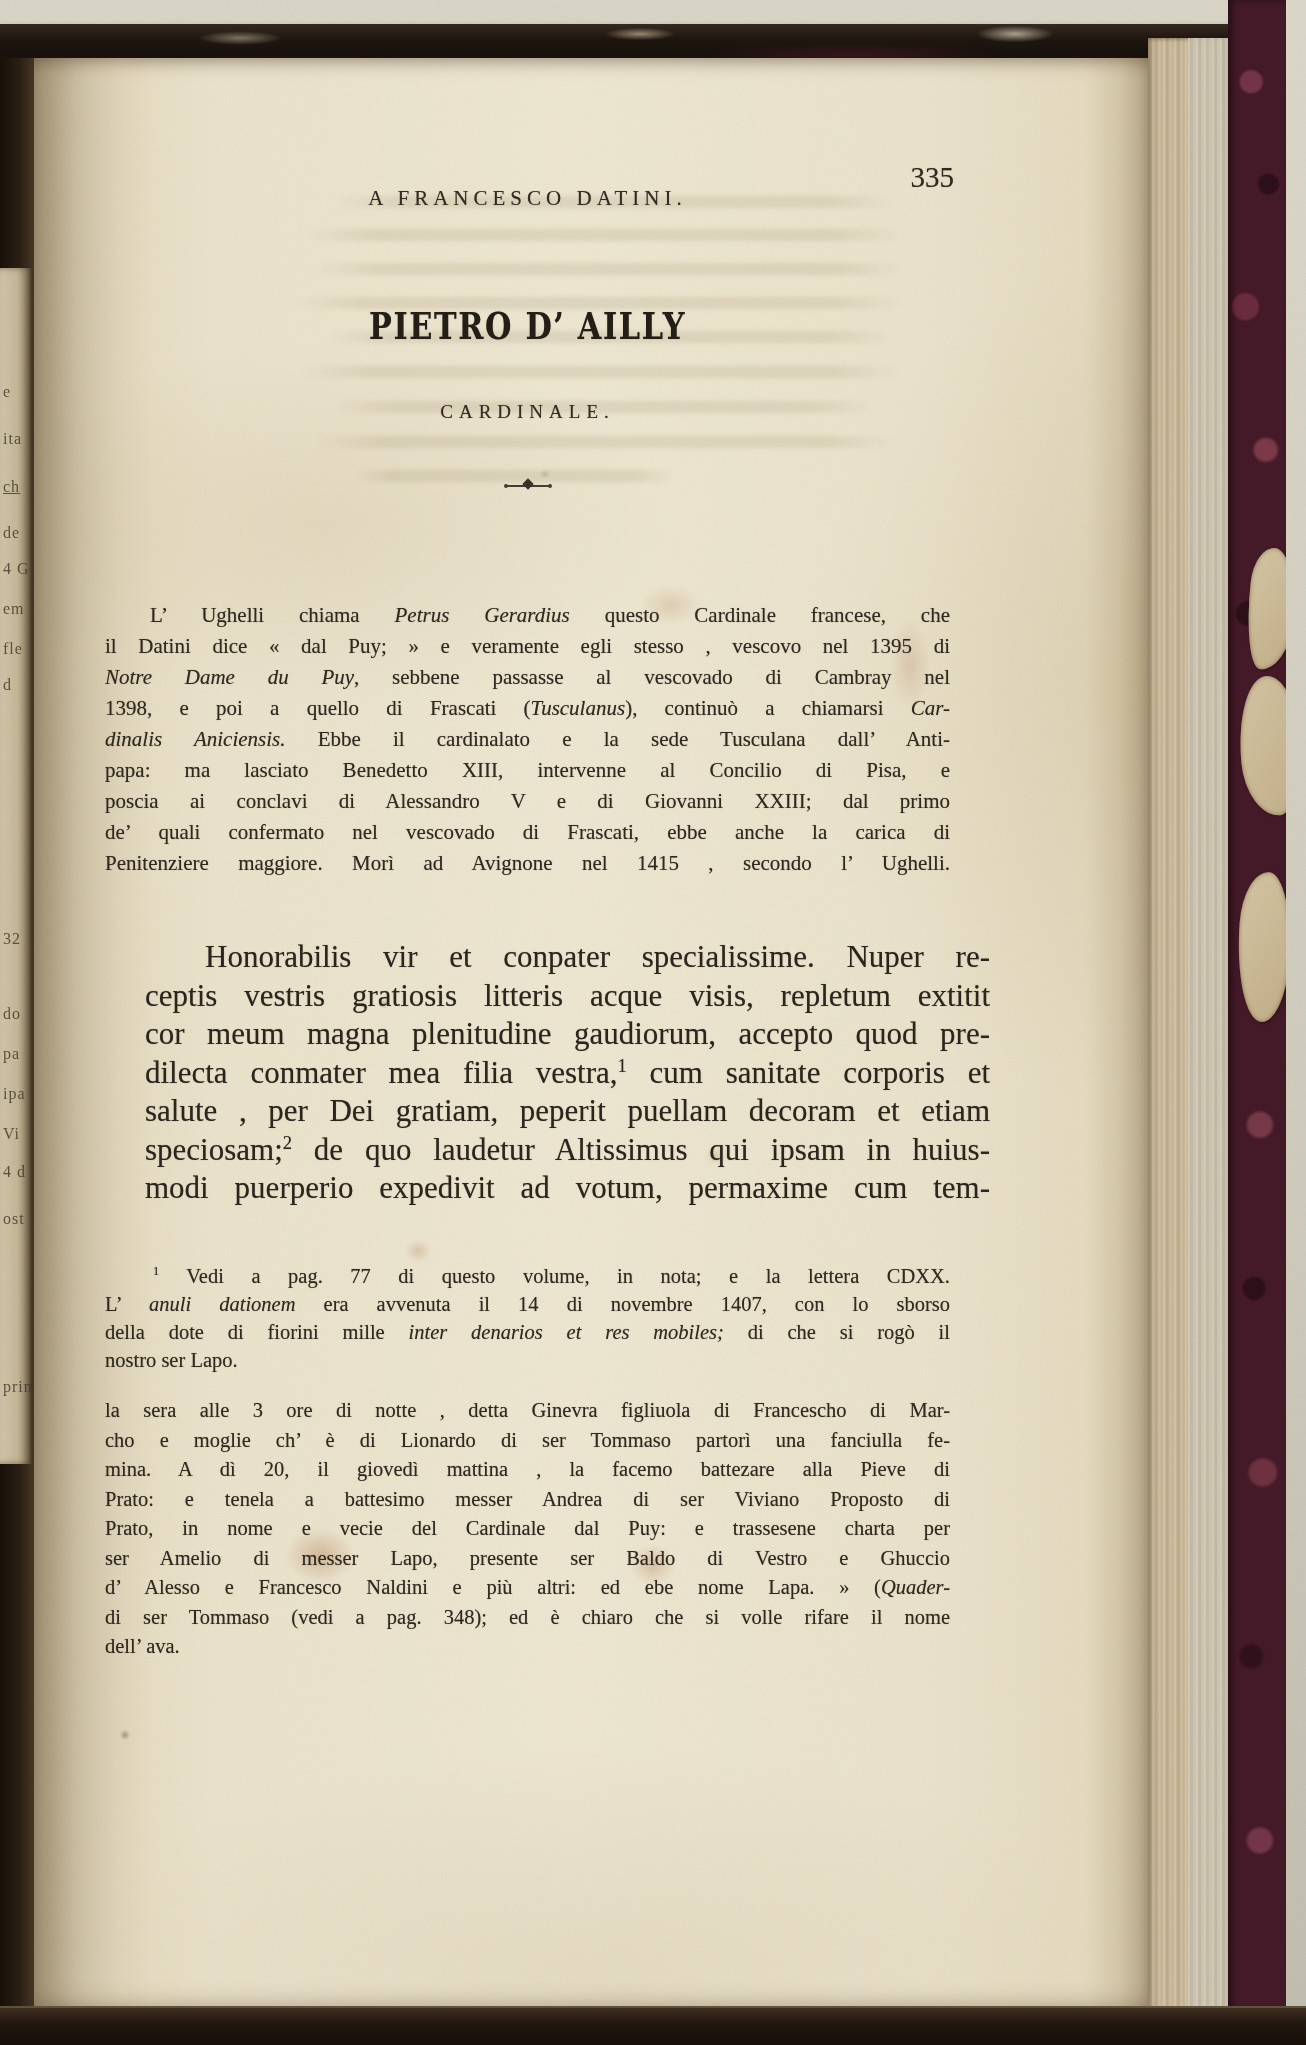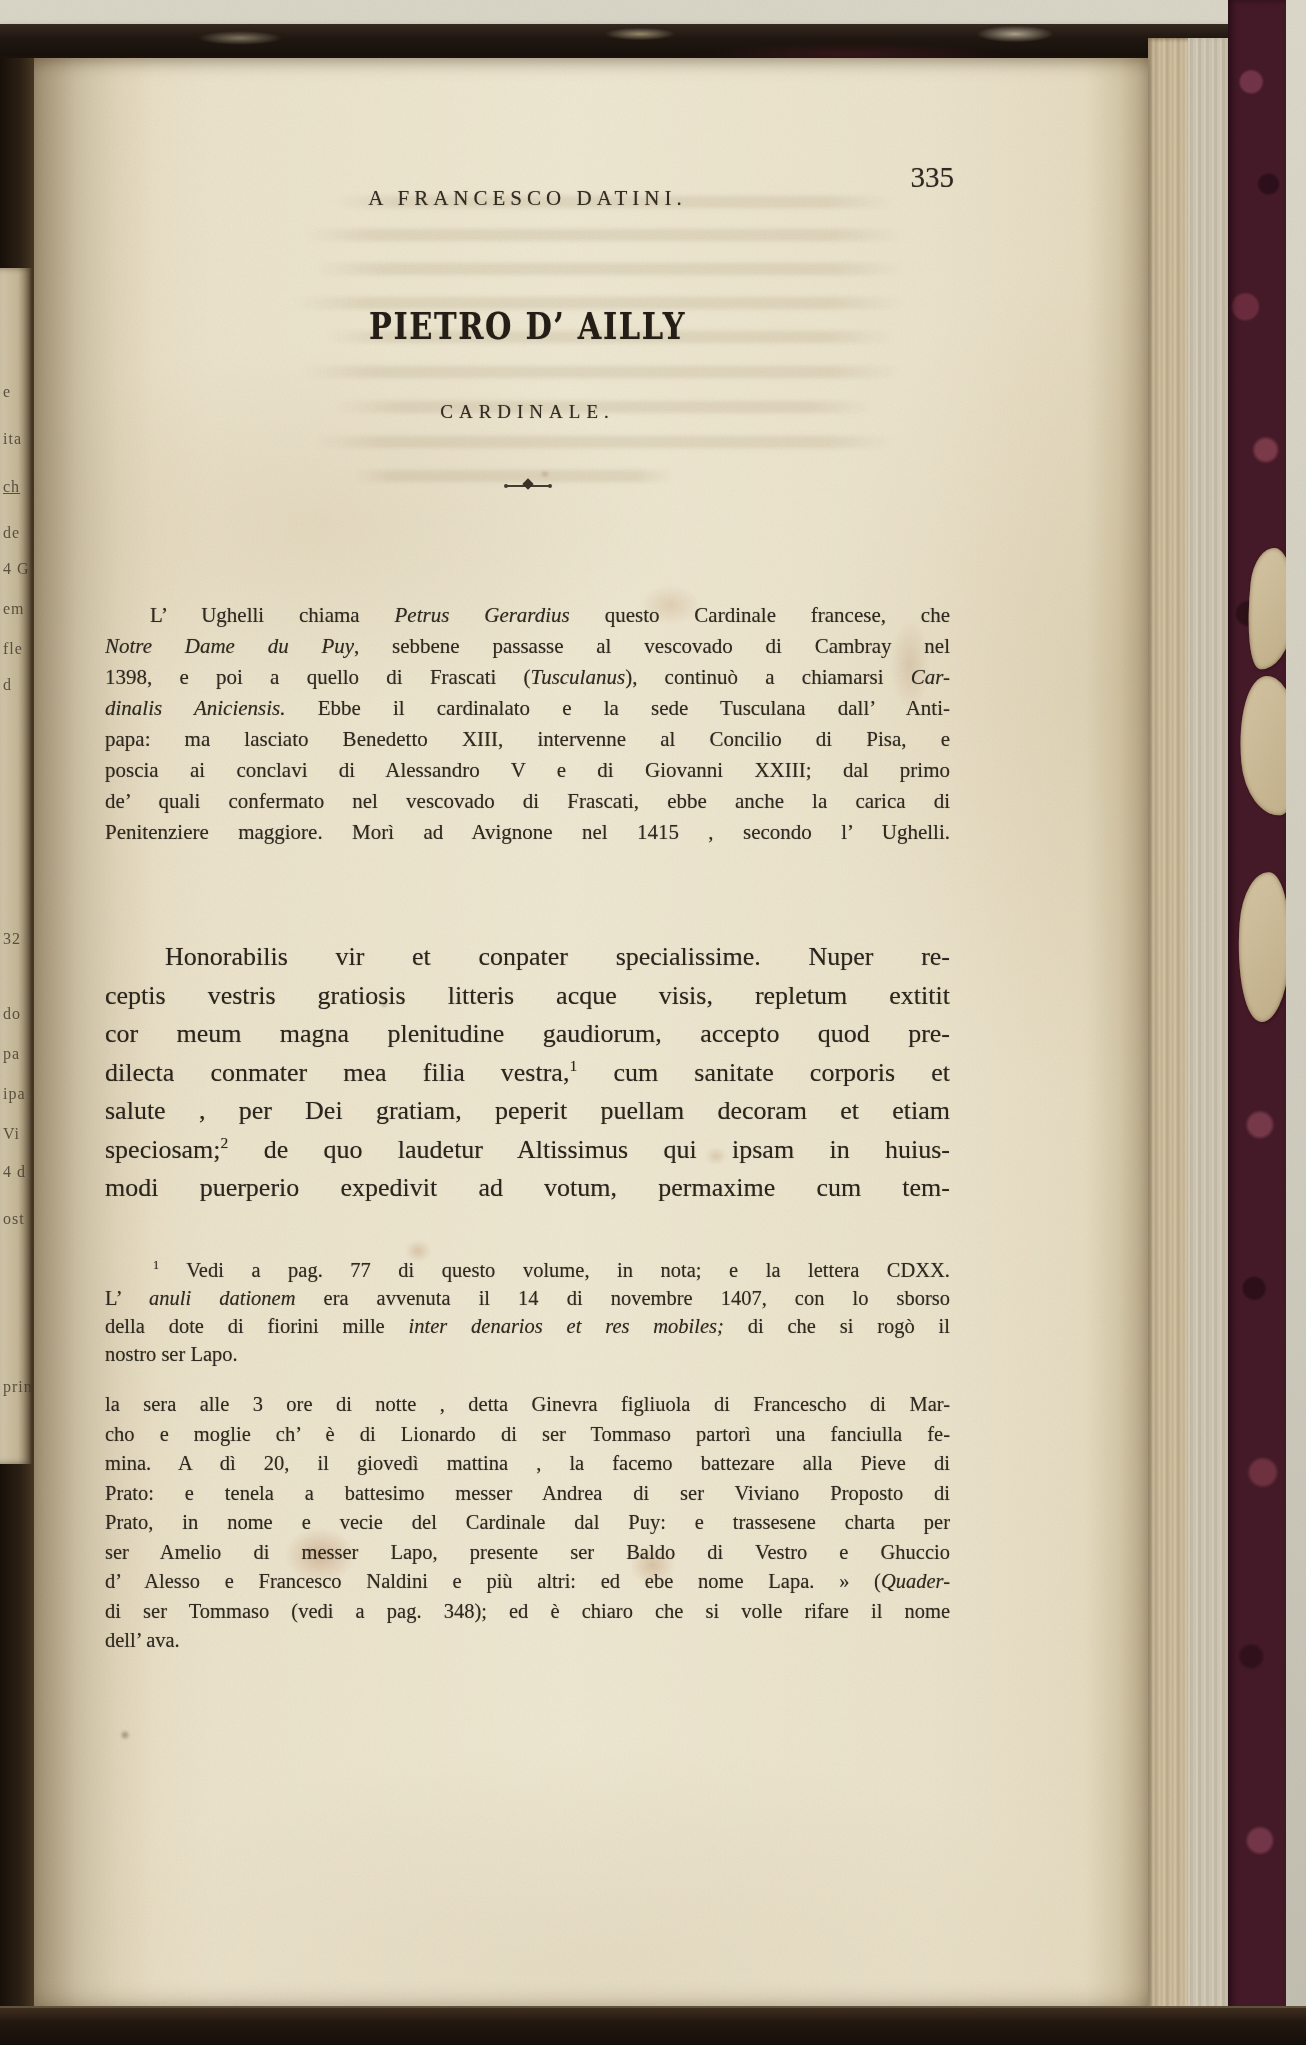--- a/index.html
+++ b/index.html
@@ -120,24 +120,24 @@
   .orn .dotl,.orn .dotr{position:absolute;top:6px;width:4px;height:4px;border-radius:50%;background:#463b2e;}
   .orn .dotl{left:-1px}.orn .dotr{right:-1px}
   .textcol{position:absolute;left:105px;width:845px;color:#2f2920;}
   .tline{
     text-align:justify;text-align-last:justify;overflow:hidden;white-space:normal;
   }
   .tline.last{text-align-last:left;}
   .intro{top:600px;font-size:21px;}
   .intro .tline{height:31px;line-height:31px;}
   .intro .tline.ind{text-indent:45px;}
-  .letter{top:938px;font-size:26px;color:#2b251d;}
+  .letter{top:938px;font-size:31px;color:#2b251d;margin-left:40px;}
   .letter .tline{height:38.5px;line-height:38.5px;}
   .letter .tline.ind{text-indent:60px;}
-  .fnote{font-size:20.5px;}
+  .fnote{font-size:20.5px;margin-top:6px;}
   .fn1{top:1256px;}
   .fn1 .tline{height:28px;line-height:28px;}
   .fn2{top:1390px;}
   .fn2 .tline{height:29.5px;line-height:29.5px;}
   .fnote .tline.ind{text-indent:48px;}
   .it{font-style:italic;}
   .sup{font-size:60%;vertical-align:super;line-height:0;}
   
   .ghost{position:absolute;height:12px;border-radius:6px;filter:blur(2px);
     background:linear-gradient(90deg,transparent 0%,rgba(150,130,92,.16) 12%,rgba(150,130,92,.16) 88%,transparent 100%);}
@@ -212,20 +212,21 @@
 
   <div class="orn">
     <span class="bar"></span>
     <span class="dia"></span>
     <span class="dotl"></span>
     <span class="dotr"></span>
   </div>
 
   <div class="textcol intro inkwash">
       <div class="tline ind"><span class="">L’ Ughelli chiama </span><span class="it">Petrus Gerardius</span><span class=""> questo Cardinale francese, che</span></div>
+      <div class="tline"><span class="">il Datini dice « dal Puy; » e veramente egli stesso , vescovo nel 1395 di</span></div>
       <div class="tline"><span class="it">Notre Dame du Puy</span><span class="">, sebbene passasse al vescovado di Cambray nel</span></div>
       <div class="tline"><span class="">1398, e poi a quello di Frascati (</span><span class="it">Tusculanus</span><span class="">), continuò a chiamarsi </span><span class="it">Car-</span></div>
       <div class="tline"><span class="it">dinalis Aniciensis.</span><span class=""> Ebbe il cardinalato e la sede Tusculana dall’ Anti-</span></div>
       <div class="tline"><span class="">papa: ma lasciato Benedetto XIII, intervenne al Concilio di Pisa, e</span></div>
       <div class="tline"><span class="">poscia ai conclavi di Alessandro V e di Giovanni XXIII; dal primo</span></div>
       <div class="tline"><span class="">de’ quali confermato nel vescovado di Frascati, ebbe anche la carica di</span></div>
       <div class="tline"><span class="">Penitenziere maggiore. Morì ad Avignone nel 1415 , secondo l’ Ughelli.</span></div>
     </div>
   <div class="textcol letter inkwash">
       <div class="tline ind"><span class="">Honorabilis vir et conpater specialissime. Nuper re-</span></div>

